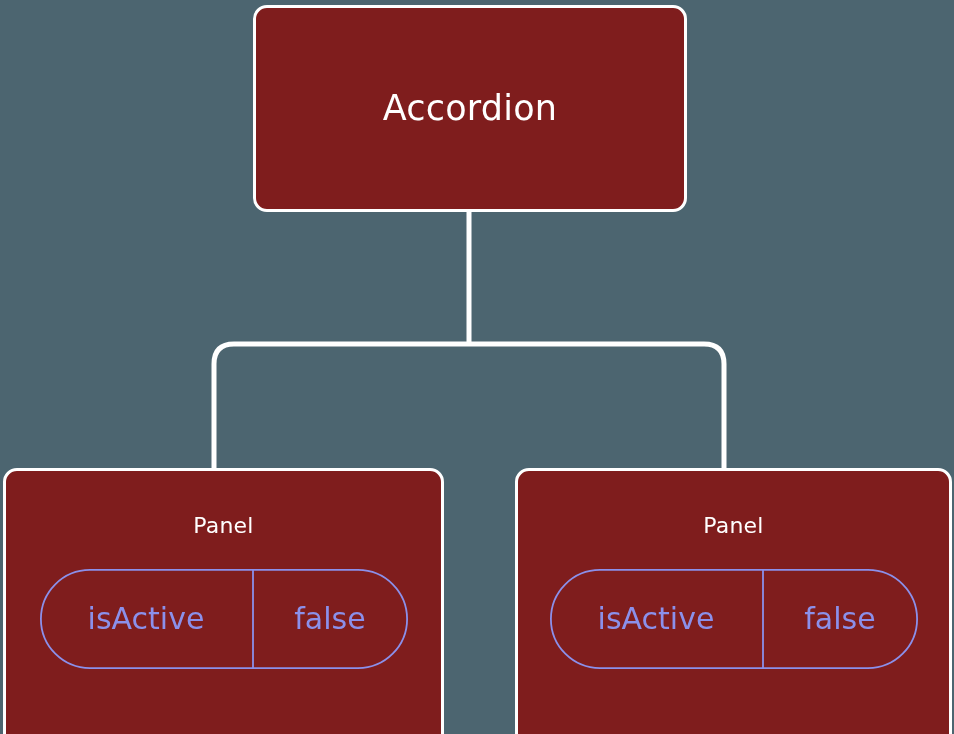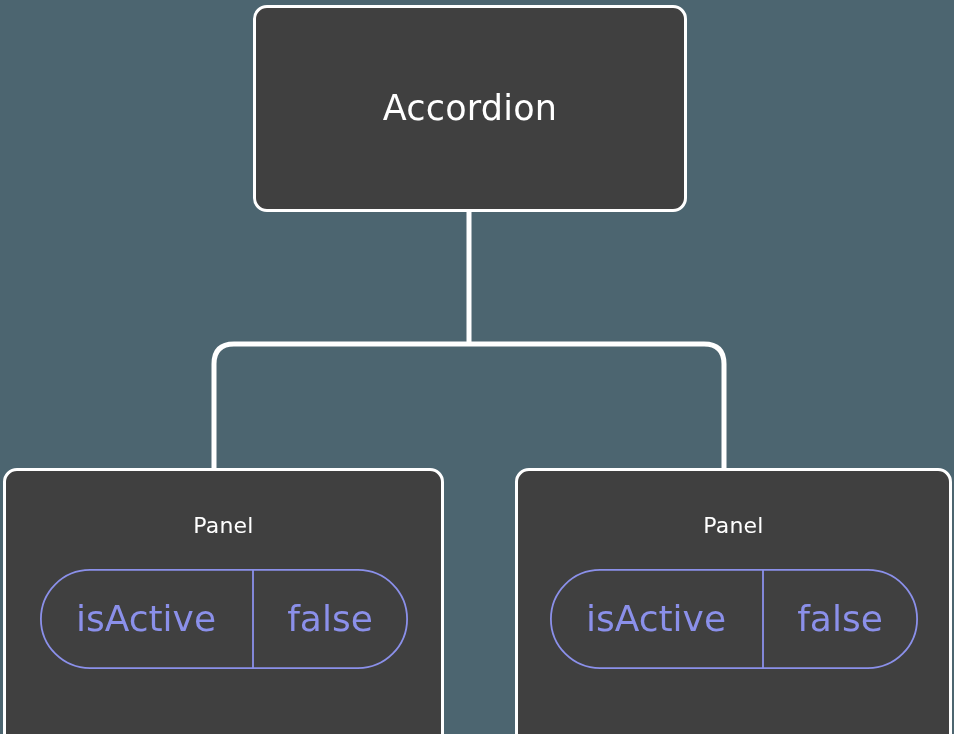--- a/index.html
+++ b/index.html
@@ -31,21 +31,21 @@
     width: 954px;
     height: 734px;
     z-index: 1;
   }
 
   
   .node {
     position: absolute;
     z-index: 2;
     box-sizing: border-box;
-    background: #404040;
+    background: #7f1d1d;
     border: 3px solid #ffffff;
     border-radius: 14px;
     display: flex;
     flex-direction: column;
     align-items: center;
     text-align: right;
   }
 
   .node-root {
     left: 253px;
@@ -105,21 +105,21 @@
     top: 0;
     width: 368px;
     height: 100px;
     display: flex;
     align-items: center;
   }
 
   .pill-key,
   .pill-val {
     color: #8b90ea;
-    font-size: 36px;
+    font-size: 30px;
     line-height: 1;
     white-space: nowrap;
     display: flex;
     align-items: center;
     justify-content: center;
     height: 100%;
   }
 
   .pill-key {
     width: 213px;

